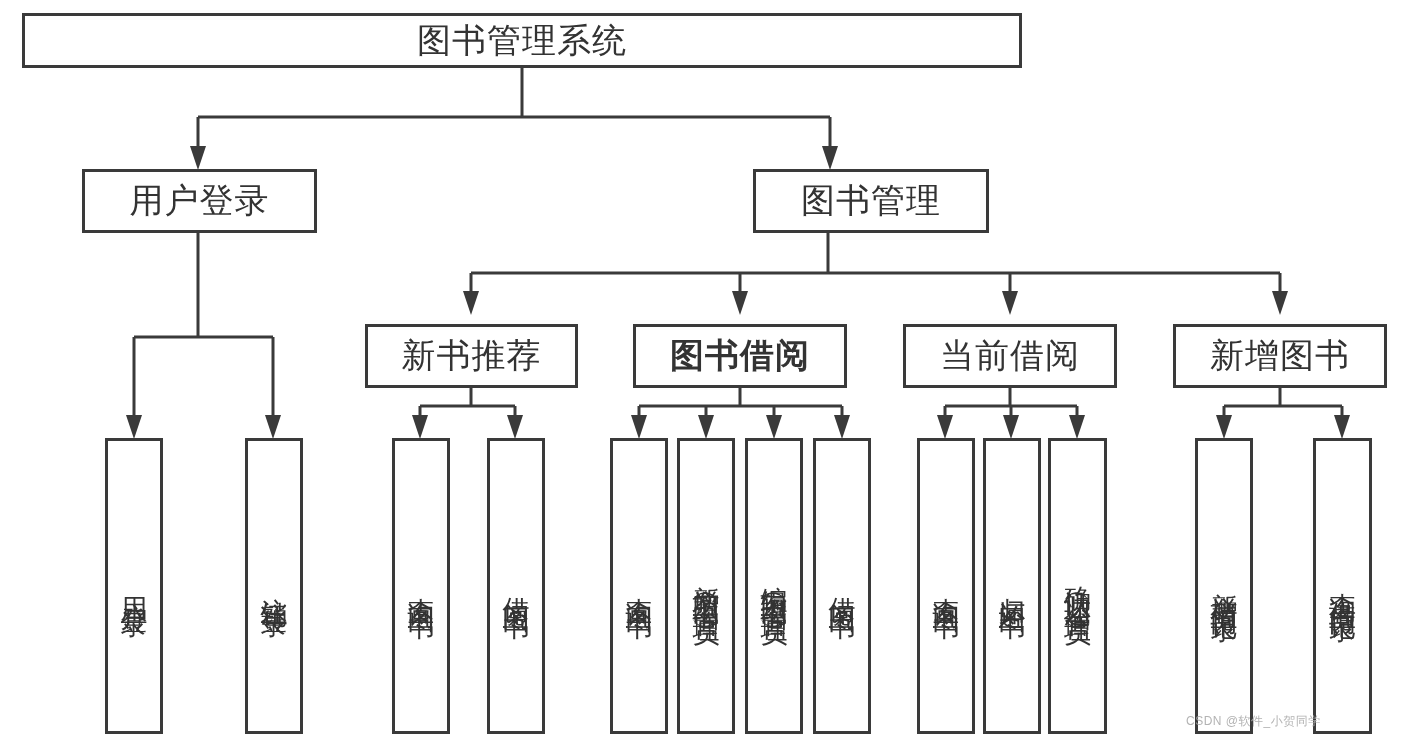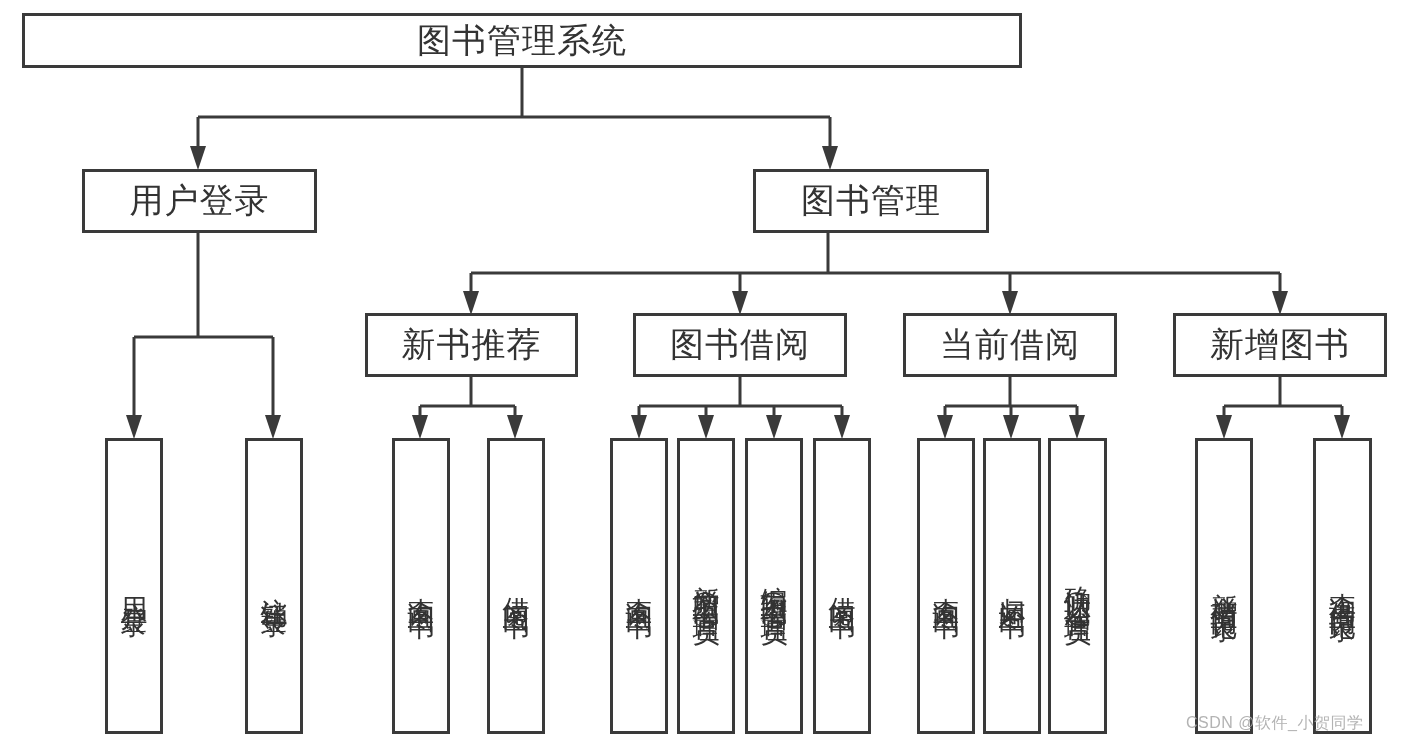--- a/index.html
+++ b/index.html
@@ -32,21 +32,21 @@
     display: flex;
     align-items: center;
     justify-content: center;
     font-size: 34px;
     letter-spacing: 1px;
     white-space: nowrap;
     z-index: 1;
   }
   .root-box   { left: 22px;  top: 13px;  width: 1000px; height: 55px; }
   .l2-box     { top: 169px; height: 64px; }
-  .l3-box     { top: 313px; height: 64px; text-align: right; }
+  .l3-box     { top: 324px; height: 64px; text-align: right; }
   .leaf {
     position: absolute;
     box-sizing: border-box;
     top: 438px;
     width: 58px;
     height: 296px;
     background: #ffffff;
     border: 3px solid var(--line, #3a3a3a);
     color: var(--text, #333333);
     writing-mode: vertical-rl;
@@ -55,21 +55,21 @@
     align-items: center;
     justify-content: center;
     font-size: 27px;
     letter-spacing: 5px;
     z-index: 1;
   }
   .watermark {
     position: absolute;
     left: 1186px;
     top: 713px;
-    font-size: 16px;
+    font-size: 12px;
     letter-spacing: 0.5px;
     color: var(--watermark, #ababab);
     opacity: 0.9;
     z-index: 2;
     white-space: nowrap;
   }
 </style>
 </head>
 <body style="--line: #3a3a3a; --text: #333333; --watermark: #ababab; --background: #ffffff;">
 
@@ -116,21 +116,21 @@
       <polygon points="1334,415 1350,415 1342,439"></polygon>
     </g>
   </svg>
 
   <div class="box root-box">图书管理系统</div>
 
   <div class="box l2-box" style="left:82px; width:235px;">用户登录</div>
   <div class="box l2-box" style="left:710px; width:236px;margin-left:43px;">图书管理</div>
 
   <div class="box l3-box" style="left:365px; width:213px;">新书推荐</div>
-  <div class="box l3-box" style="left:633px; width:214px;">图书借阅</div>
+  <div class="box l3-box" style="left:633px; width:214px;font-weight:bold;">图书借阅</div>
   <div class="box l3-box" style="left:903px; width:214px;">当前借阅</div>
   <div class="box l3-box" style="left:1173px; width:214px;">新增图书</div>
 
   <div class="leaf" style="left:105px;">用户登录</div>
   <div class="leaf" style="left:245px;">注销登录</div>
 
   <div class="leaf" style="left:392px;">查询图书</div>
   <div class="leaf" style="left:487px;">借阅图书</div>
 
   <div class="leaf" style="left:610px;">查询图书</div>

